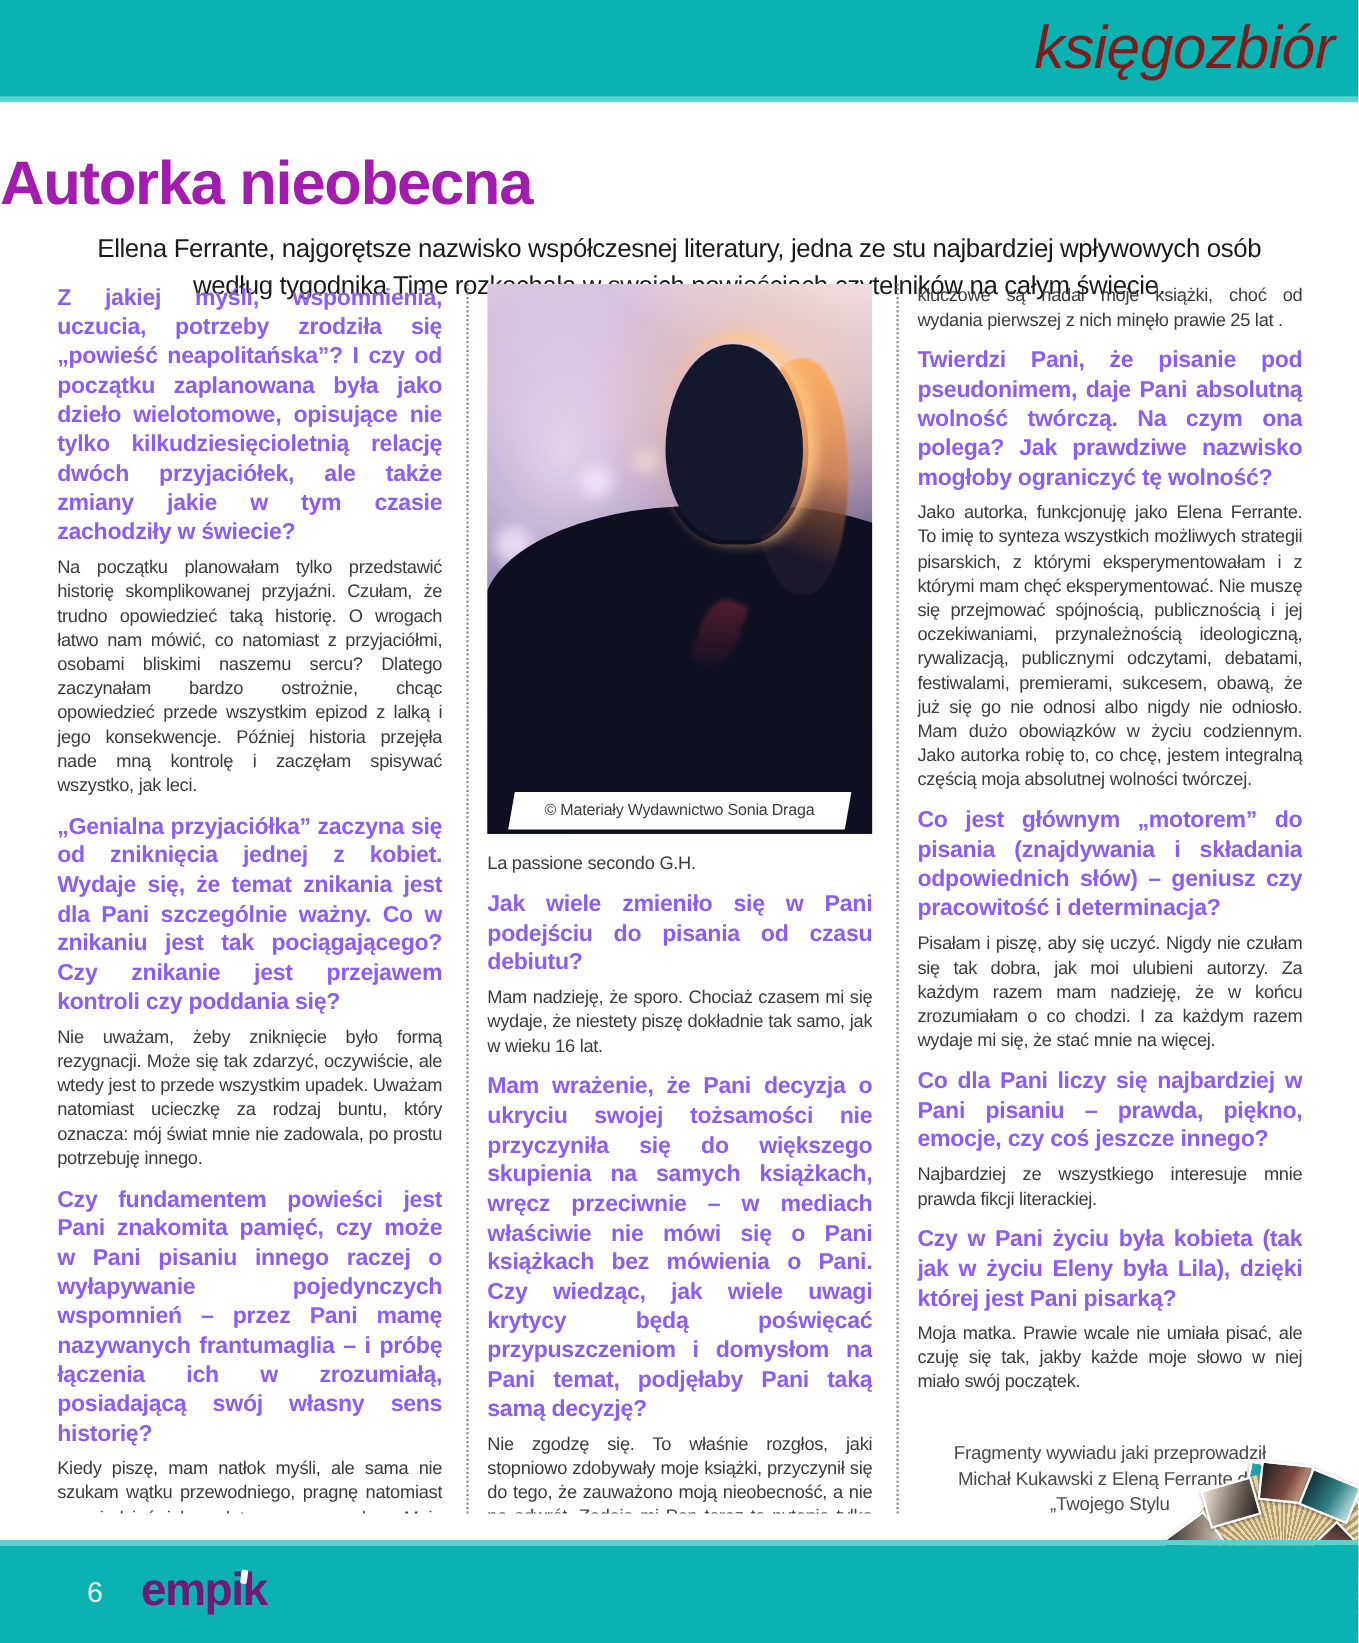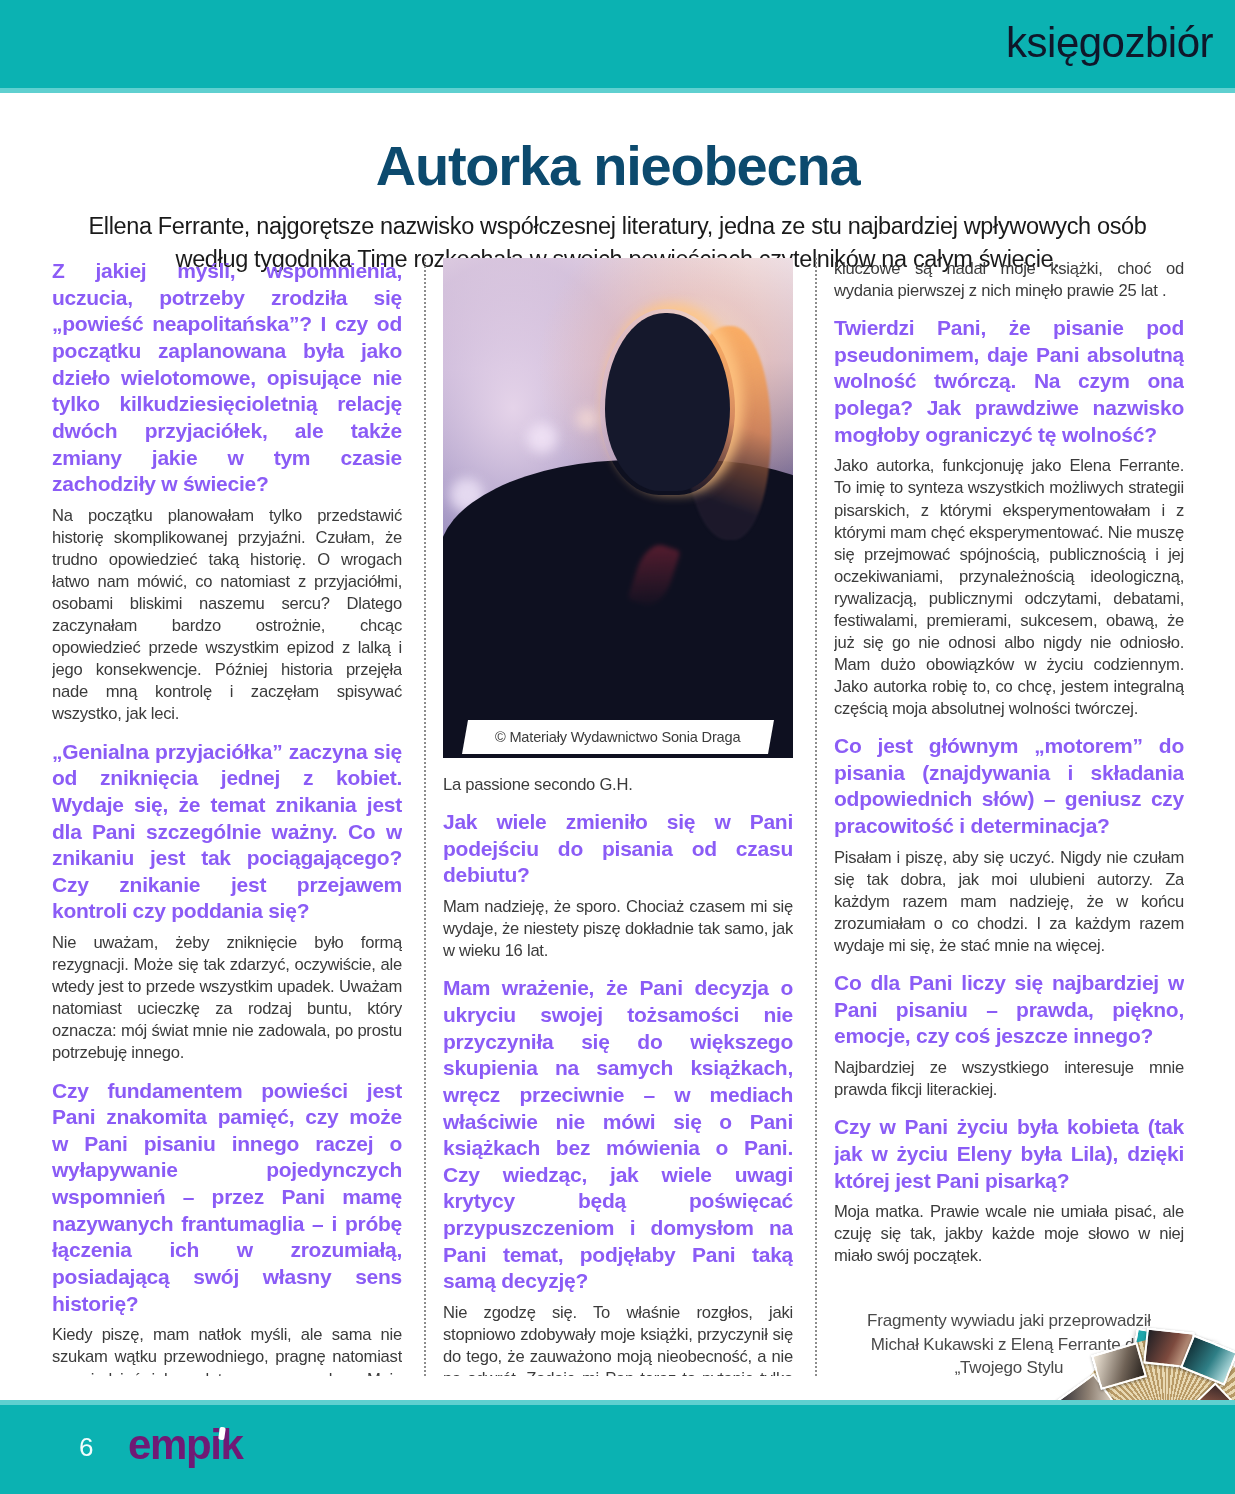--- a/index.html
+++ b/index.html
@@ -30,39 +30,40 @@
     top: 88px; left: 0;
     width: 1235px;
     height: 5px;
     background: #5fd0d0;
   }
   .masthead-title {
     position: absolute;
     right: 22px;
     top: 50%;
     transform: translateY(-52%);
-    color: #0f172a;
-    font-size: 42px;
+    color: #7f1d1d;
+    font-size: 55px;
     font-weight: 400;
     letter-spacing: -0.5px;
     line-height: 1;
     white-space: nowrap;
+    font-style: italic;
   }
 
   
   .headline {
     position: absolute;
     top: 96px;
     left: 0;
     width: 1235px;
-    text-align: center;
+    text-align: left;
     font-size: 56px;
     font-weight: 700;
     letter-spacing: -1.2px;
-    color: #0c4a6e;
+    color: #a21caf;
     line-height: 1.15;
   }
   .lead {
     position: absolute;
     top: 186px;
     left: 60px;
     width: 1115px;
     text-align: center;
     font-size: 23.5px;
     font-weight: 400;

